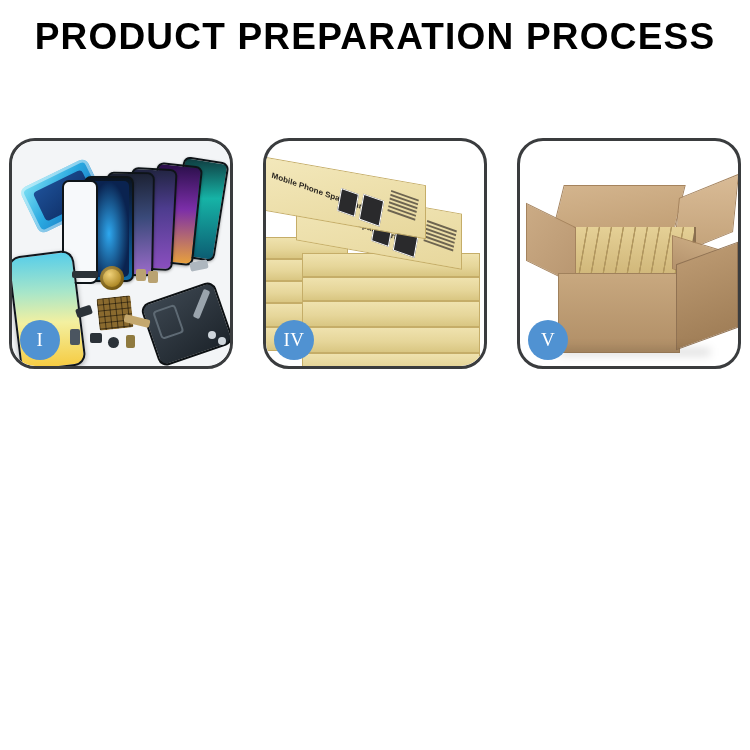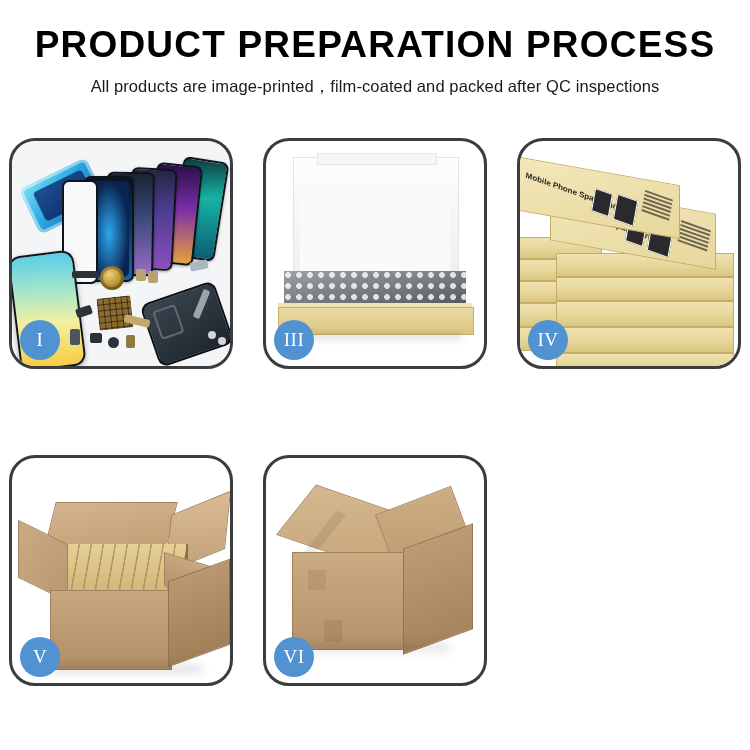--- a/index.html
+++ b/index.html
@@ -11,21 +11,21 @@
     width: 750px;
     height: 750px;
     font-family: "Liberation Sans", sans-serif;
     overflow: hidden;
     position: relative;
   }
 
   
   .header {
     width: 100%;
-    padding-top: 26px;
+    padding-top: 18px;
     text-align: center;
   }
   .title {
     font-family: "Liberation Sans", sans-serif;
     font-size: 37px;
     font-weight: bold;
     letter-spacing: 1.2px;
     color: #000000;
     line-height: 1.05;
     white-space: nowrap;
@@ -342,21 +342,20 @@
   .vi-shadow{
     position:absolute; left:34px; top:186px; width:150px;height:8px;
     background:rgba(0,0,0,.10); filter:blur(4px);
   }
 </style>
 </head>
 <body>
 
 <div class="header">
   <div class="title">PRODUCT PREPARATION PROCESS</div>
-  <div class="subtitle">All products are image-printed，film-coated and packed after QC inspections</div>
 </div>
 
 <div class="grid">
 
   <div class="panel">
     <div class="panel-media">
       <div class="p1-bg"></div>
       <div class="lcd-film"></div>
       <div class="phone-fan">
         <div class="pf pf1"></div>
@@ -382,34 +381,20 @@
       <div class="bit b10"></div>
         <div class="bit b11"></div>
         <div class="bit b12"></div>
       <div class="bit b13"></div>
         <div class="bit b14"></div>
     </div>
     <div class="badge">I</div>
   </div>
 
 
-  <div class="panel">
-    <div class="panel-media">
-      <div class="bx3-lid"></div>
-      <div class="bx3-lid-flap"></div>
-      <div class="bx3-foam"></div>
-      <div class="bx3-screen">
-        <div class="bubbles"></div>
-      </div>
-      <div class="bx3-lip"></div>
-      <div class="bx3-wall"></div>
-      <div class="bx3-shadow"></div>
-    </div>
-    <div class="badge">III</div>
-  </div>
 
   <div class="panel">
     <div class="panel-media">
       <div class="stack">
 
         <div class="kbox" style="left:-4px;  top:96px;  width:84px; height:20px;"></div>
         <div class="kbox" style="left:-4px;  top:118px; width:84px; height:20px;"></div>
         <div class="kbox" style="left:-4px;  top:140px; width:84px; height:20px;"></div>
         <div class="kbox" style="left:-4px;  top:162px; width:84px; height:22px;"></div>
         <div class="kbox" style="left:-4px;  top:186px; width:84px; height:22px;"></div>
@@ -474,27 +459,14 @@
       </div>
       <div class="v-flap-left"></div>
       <div class="v-flap-front-r"></div>
       <div class="v-body"></div>
       <div class="v-side"></div>
       <div class="v-shadow"></div>
     </div>
     <div class="badge">V</div>
   </div>
 
-  <div class="panel">
-    <div class="panel-media">
-      <div class="vi-top"></div>
-      <div class="vi-top2"></div>
-      <div class="vi-seam"></div>
-      <div class="vi-front"></div>
-      <div class="vi-side"></div>
-      <div class="vi-tab1"></div>
-      <div class="vi-tab2"></div>
-      <div class="vi-shadow"></div>
-    </div>
-    <div class="badge">VI</div>
-  </div>
 
 </div>
 
 </body></html>

